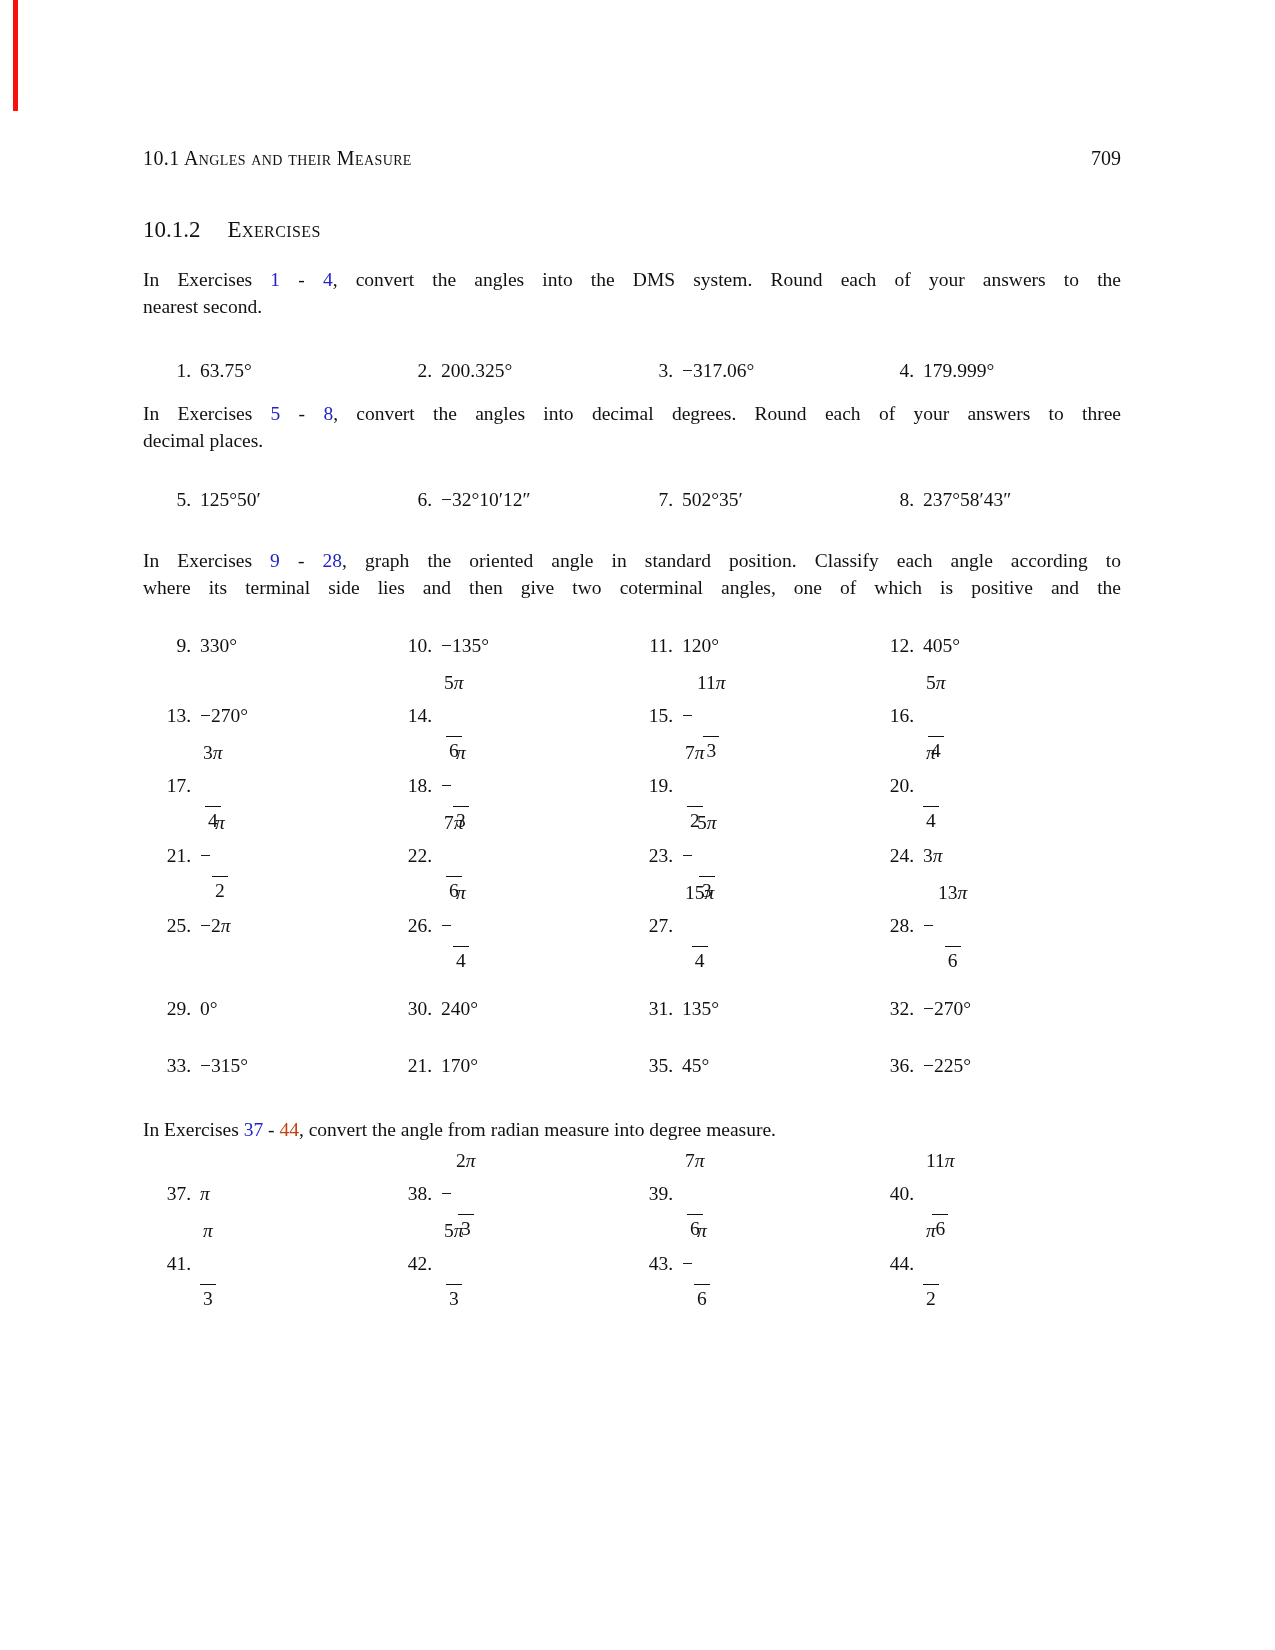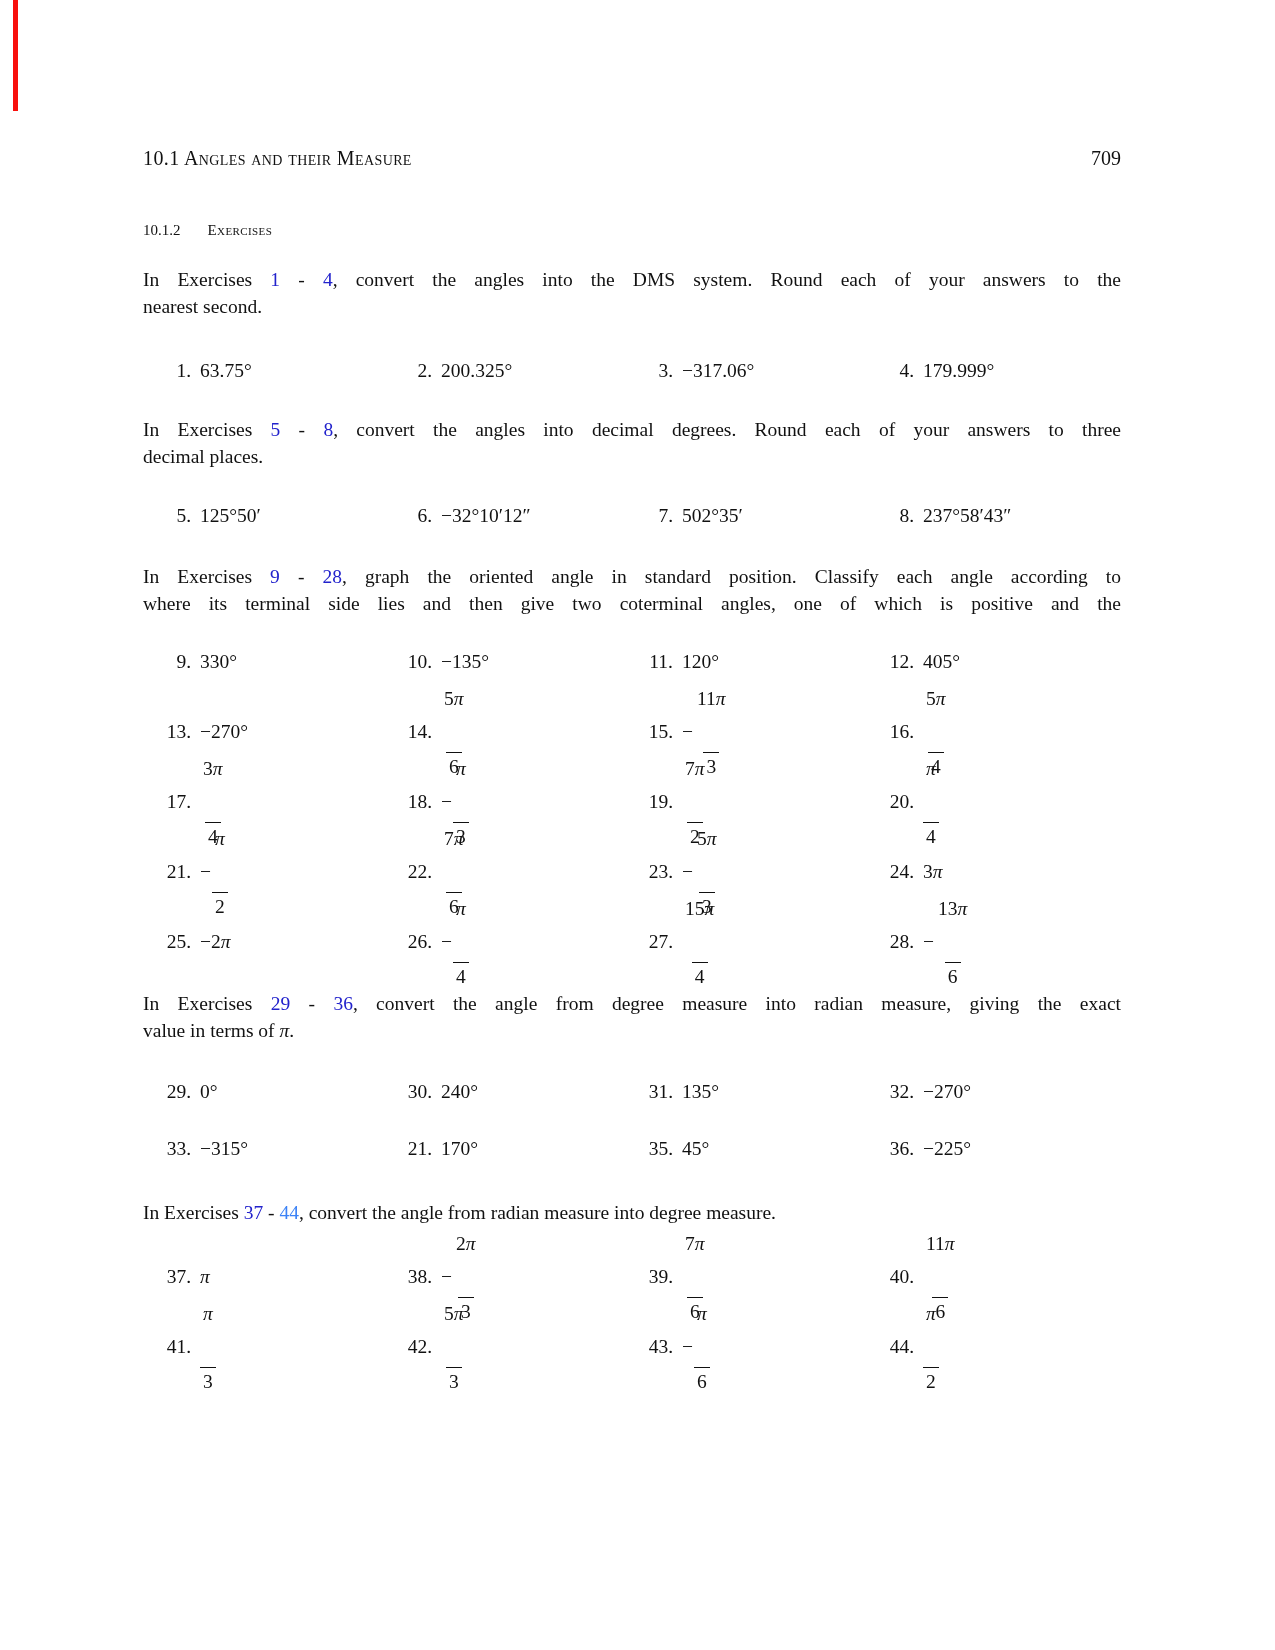--- a/index.html
+++ b/index.html
@@ -15,21 +15,21 @@
     position:absolute;left:13px;top:0;width:5px;height:111px;
   }
   .content{margin-left:143px;width:978px;}
   .pagehead{
     margin-top:147px;
     display:flex;justify-content:space-between;align-items:baseline;
     font-size:20px;line-height:22px;
   }
   .sc{font-variant:small-caps;letter-spacing:0.4px;}
   .section{
-    margin-top:48px;font-size:15px;line-height:26px;font-weight:normal;
+    margin-top:48px;font-size:23px;line-height:26px;font-weight:normal;
   }
   .section .num{margin-right:27px;}
   .instr{
     margin-top:23px;font-size:19.5px;line-height:27px;
   }
   .iline{display:block;text-align:justify;text-align-last:justify;white-space:nowrap;}
   .iline.ilast{text-align-last:left;white-space:normal;}
   .lnk{cursor:pointer;}
   .grid{
     display:grid;grid-template-columns:repeat(4,1fr);
@@ -37,21 +37,21 @@
   }
   .grid .item{display:flex;align-items:center;}
   .grid .lbl{width:34px;text-align:right;margin-right:9px;flex:none;}
   .rows70{grid-auto-rows:70px;align-items:center;}
   .rows57{grid-auto-rows:57px;align-items:center;}
   .g0-grid{margin-top:40px;}
   .g1-grid{margin-top:35px;}
   .g2-grid{margin-top:10px;}
   .g3-grid{margin-top:19px;}
   .g4-grid{margin-top:16px;}
-  .g1-instr{margin-top:34px;}
+  .g1-instr{margin-top:18px;}
   .g2-instr{margin-top:36px;}
   .g3-instr{margin-top:13px;}
   .g4-instr{margin-top:22px;}
   .val{white-space:nowrap;display:inline-flex;align-items:center;}
   .sign{margin-right:1px;}
   .frac{
     display:inline-flex;flex-direction:column;align-items:center;
     line-height:23px;vertical-align:middle;gap:40px;
   }
   .fnum{padding:0 3px 2px 3px;}
@@ -271,24 +271,20 @@
           <span class="val">
             <span class="sign">−</span>
             <span class="frac">
               <span class="fnum">13<i>π</i></span>
               <span class="fden">6</span>
             </span>
           </span>
         </div>
       </div>
 
-    <div class="instr g3-instr">
-        <span class="iline"><span>In Exercises </span><span class="lnk" style="color: rgb(34, 34, 204);">29</span><span> - </span><span class="lnk" style="color: rgb(34, 34, 204);">36</span><span>, convert the angle from degree measure into radian measure, giving the exact</span></span>
-        <span class="iline ilast"><span>value in terms of </span><i>π</i><span>.</span></span>
-      </div>
     <div class="grid g3-grid rows57">
         <div class="item">
           <span class="lbl">29.</span>
           <span class="val">0°</span>
         </div>
         <div class="item">
           <span class="lbl">30.</span>
           <span class="val">240°</span>
         </div>
         <div class="item">
@@ -311,21 +307,21 @@
           <span class="lbl">35.</span>
           <span class="val">45°</span>
         </div>
         <div class="item">
           <span class="lbl">36.</span>
           <span class="val">−225°</span>
         </div>
       </div>
 
     <div class="instr g4-instr">
-        <span class="iline ilast"><span>In Exercises </span><span class="lnk" style="color: rgb(34, 34, 204);">37</span><span> - </span><span class="lnk" style="color: #3b82f6;">44</span><span>, convert the angle from radian measure into degree measure.</span></span>
+        <span class="iline ilast"><span>In Exercises </span><span class="lnk" style="color: rgb(34, 34, 204);">37</span><span> - </span><span class="lnk" style="color: #c2410c;">44</span><span>, convert the angle from radian measure into degree measure.</span></span>
       </div>
     <div class="grid g4-grid rows70">
         <div class="item">
           <span class="lbl">37.</span>
           <span class="val">
             <i>π</i>
           </span>
         </div>
         <div class="item">
           <span class="lbl">38.</span>

